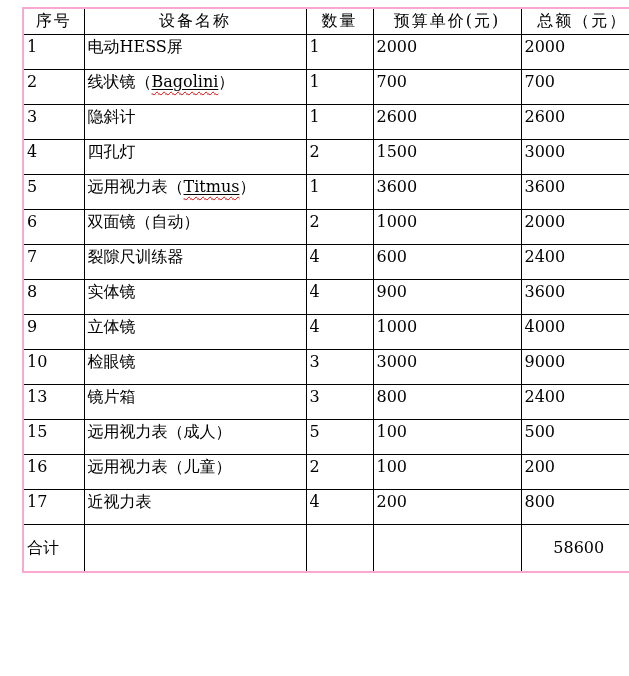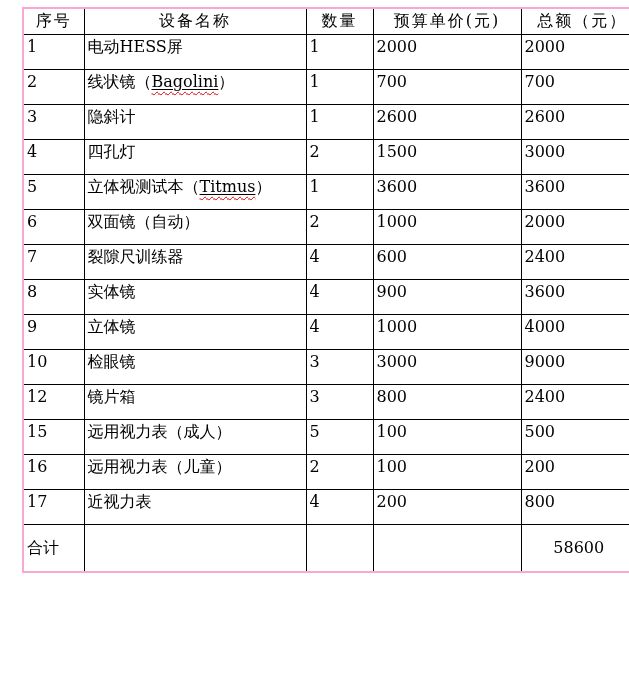--- a/index.html
+++ b/index.html
@@ -125,21 +125,21 @@
         </tr>
         <tr>
           <td>4</td>
           <td><span>四孔灯</span></td>
           <td>2</td>
           <td>1500</td>
           <td>3000</td>
         </tr>
         <tr>
           <td>5</td>
-          <td><span>立体视测试本（</span><span class="spellcheck"><span class="underlined">Titmus</span></span><span>）</span></td>
+          <td><span>远用视力表（</span><span class="spellcheck"><span class="underlined">Titmus</span></span><span>）</span></td>
           <td>1</td>
           <td>3600</td>
           <td>3600</td>
         </tr>
         <tr>
           <td>6</td>
           <td><span>双面镜（自动）</span></td>
           <td>2</td>
           <td>1000</td>
           <td>2000</td>
@@ -166,21 +166,21 @@
           <td>4000</td>
         </tr>
         <tr>
           <td>10</td>
           <td><span>检眼镜</span></td>
           <td>3</td>
           <td>3000</td>
           <td>9000</td>
         </tr>
         <tr>
-          <td>12</td>
+          <td>13</td>
           <td><span>镜片箱</span></td>
           <td>3</td>
           <td>800</td>
           <td>2400</td>
         </tr>
         <tr>
           <td>15</td>
           <td><span>远用视力表（成人）</span></td>
           <td>5</td>
           <td>100</td>

